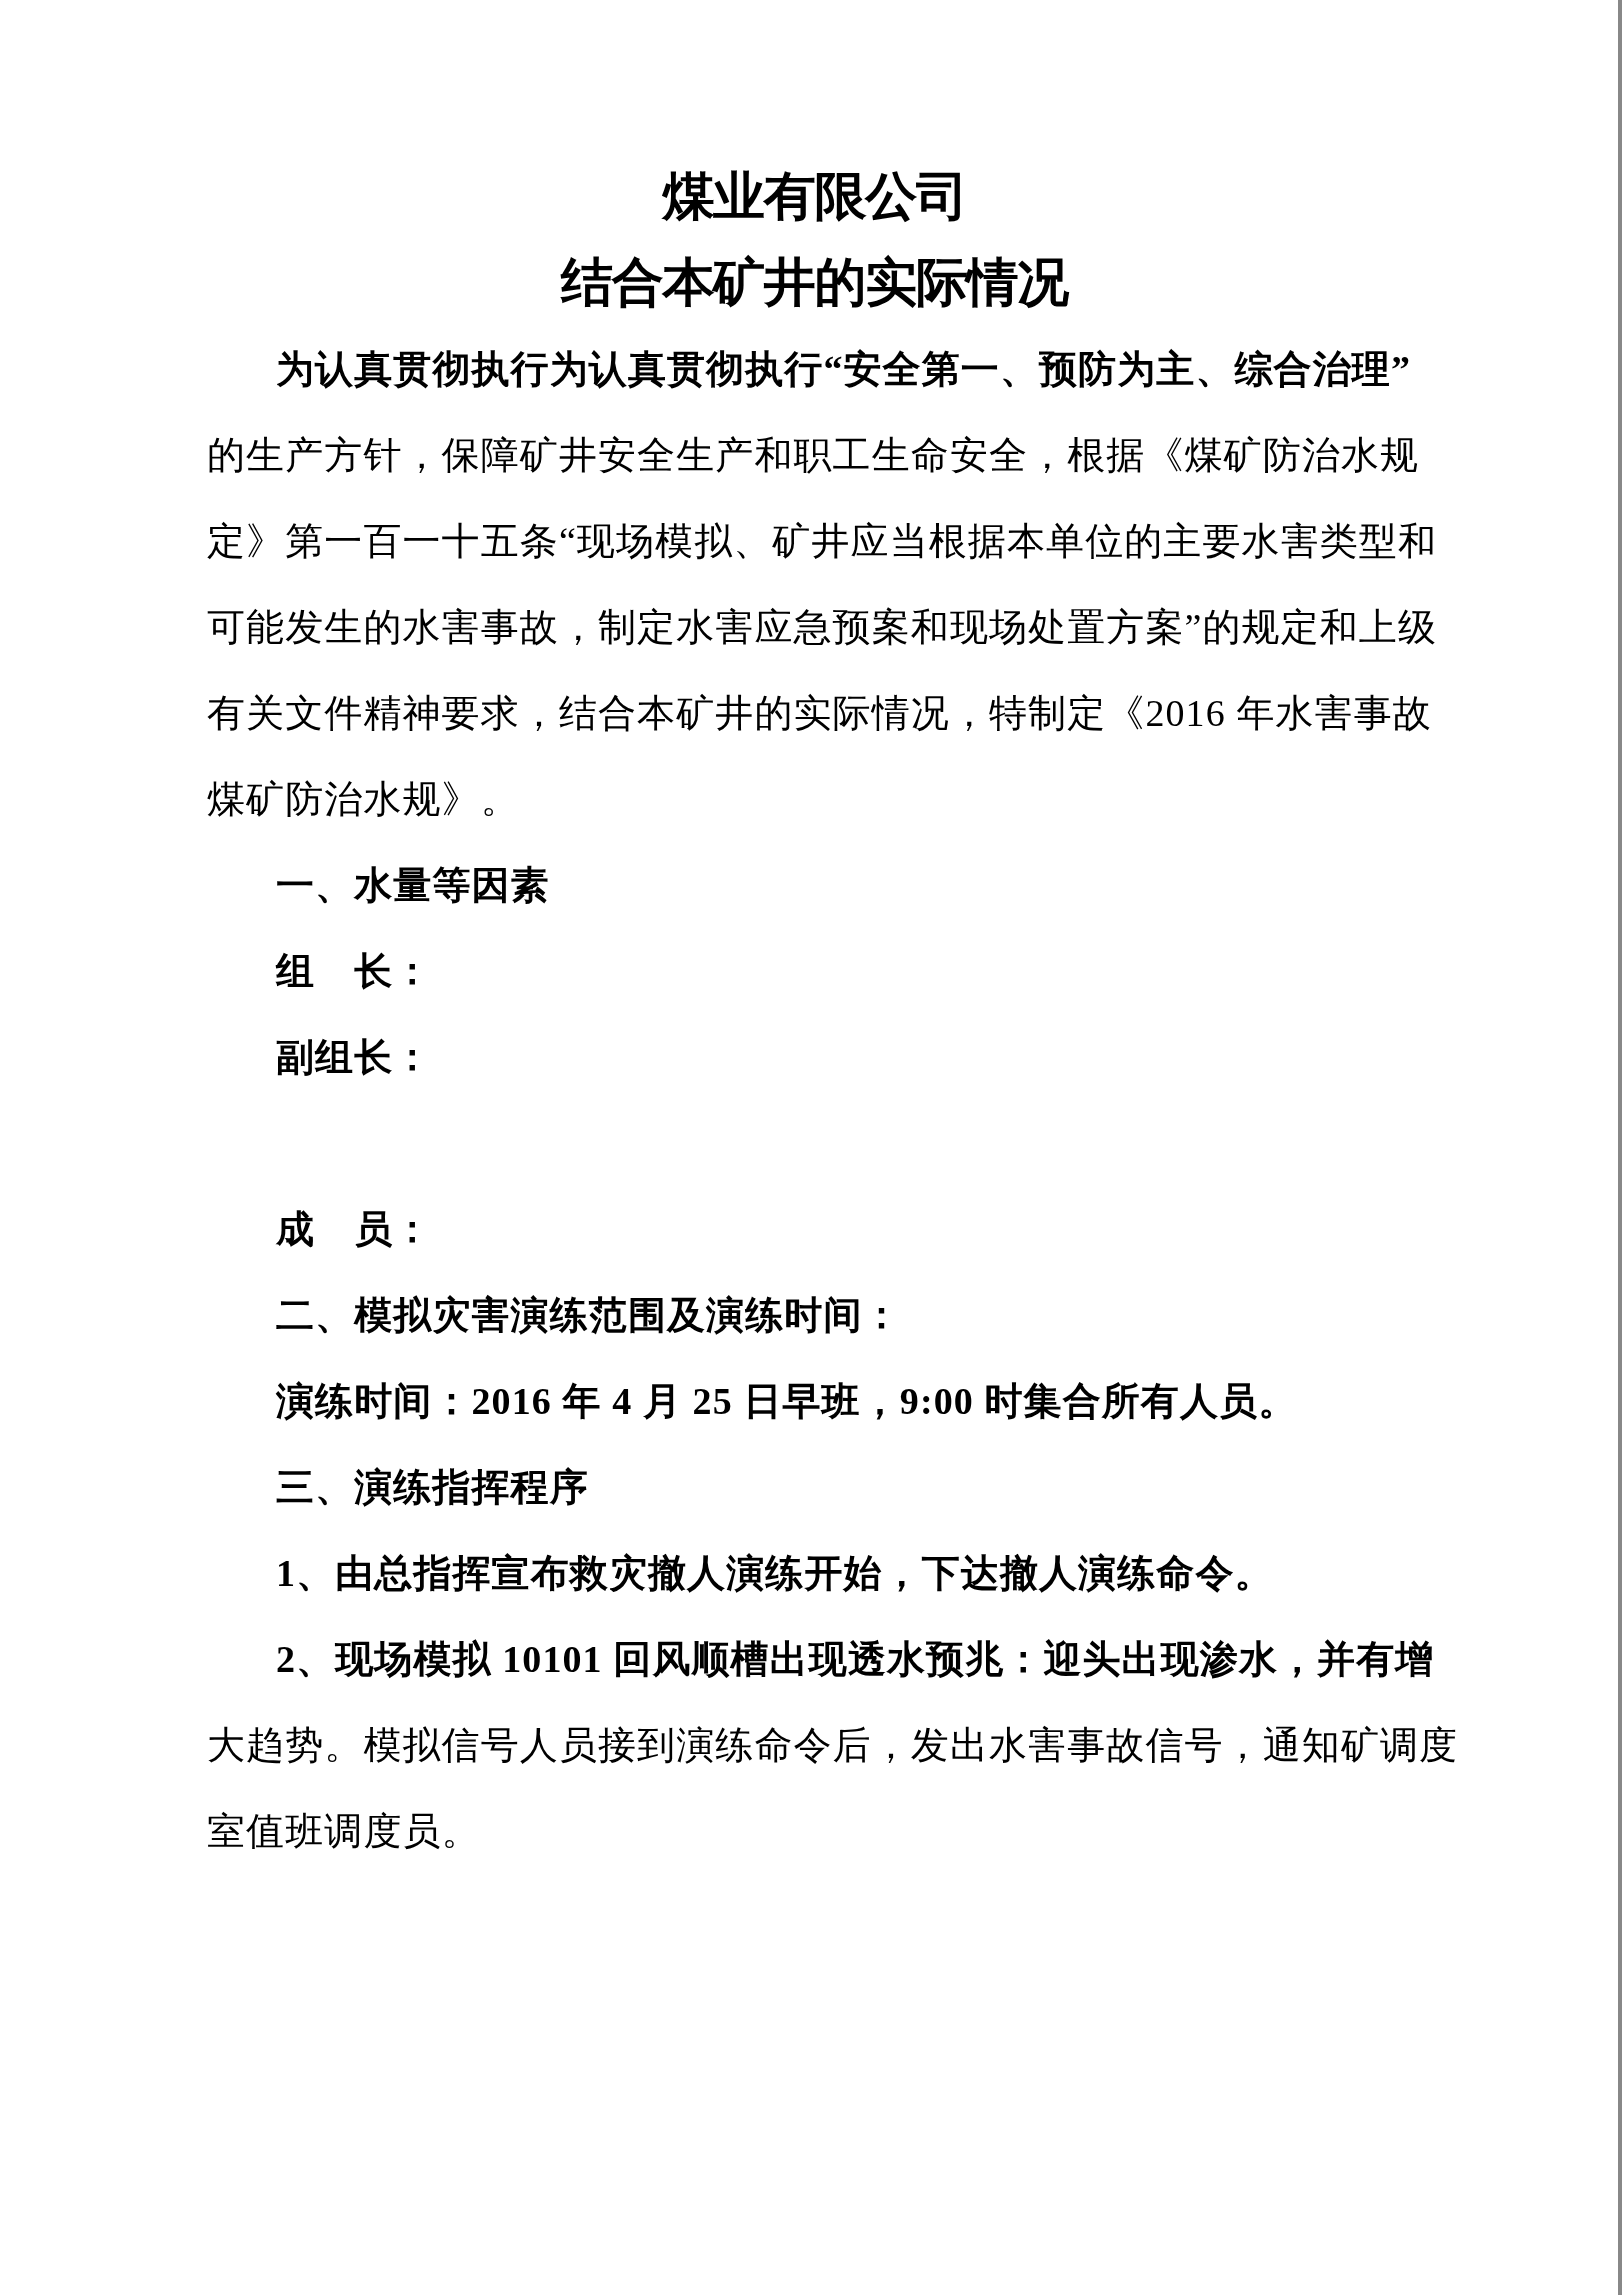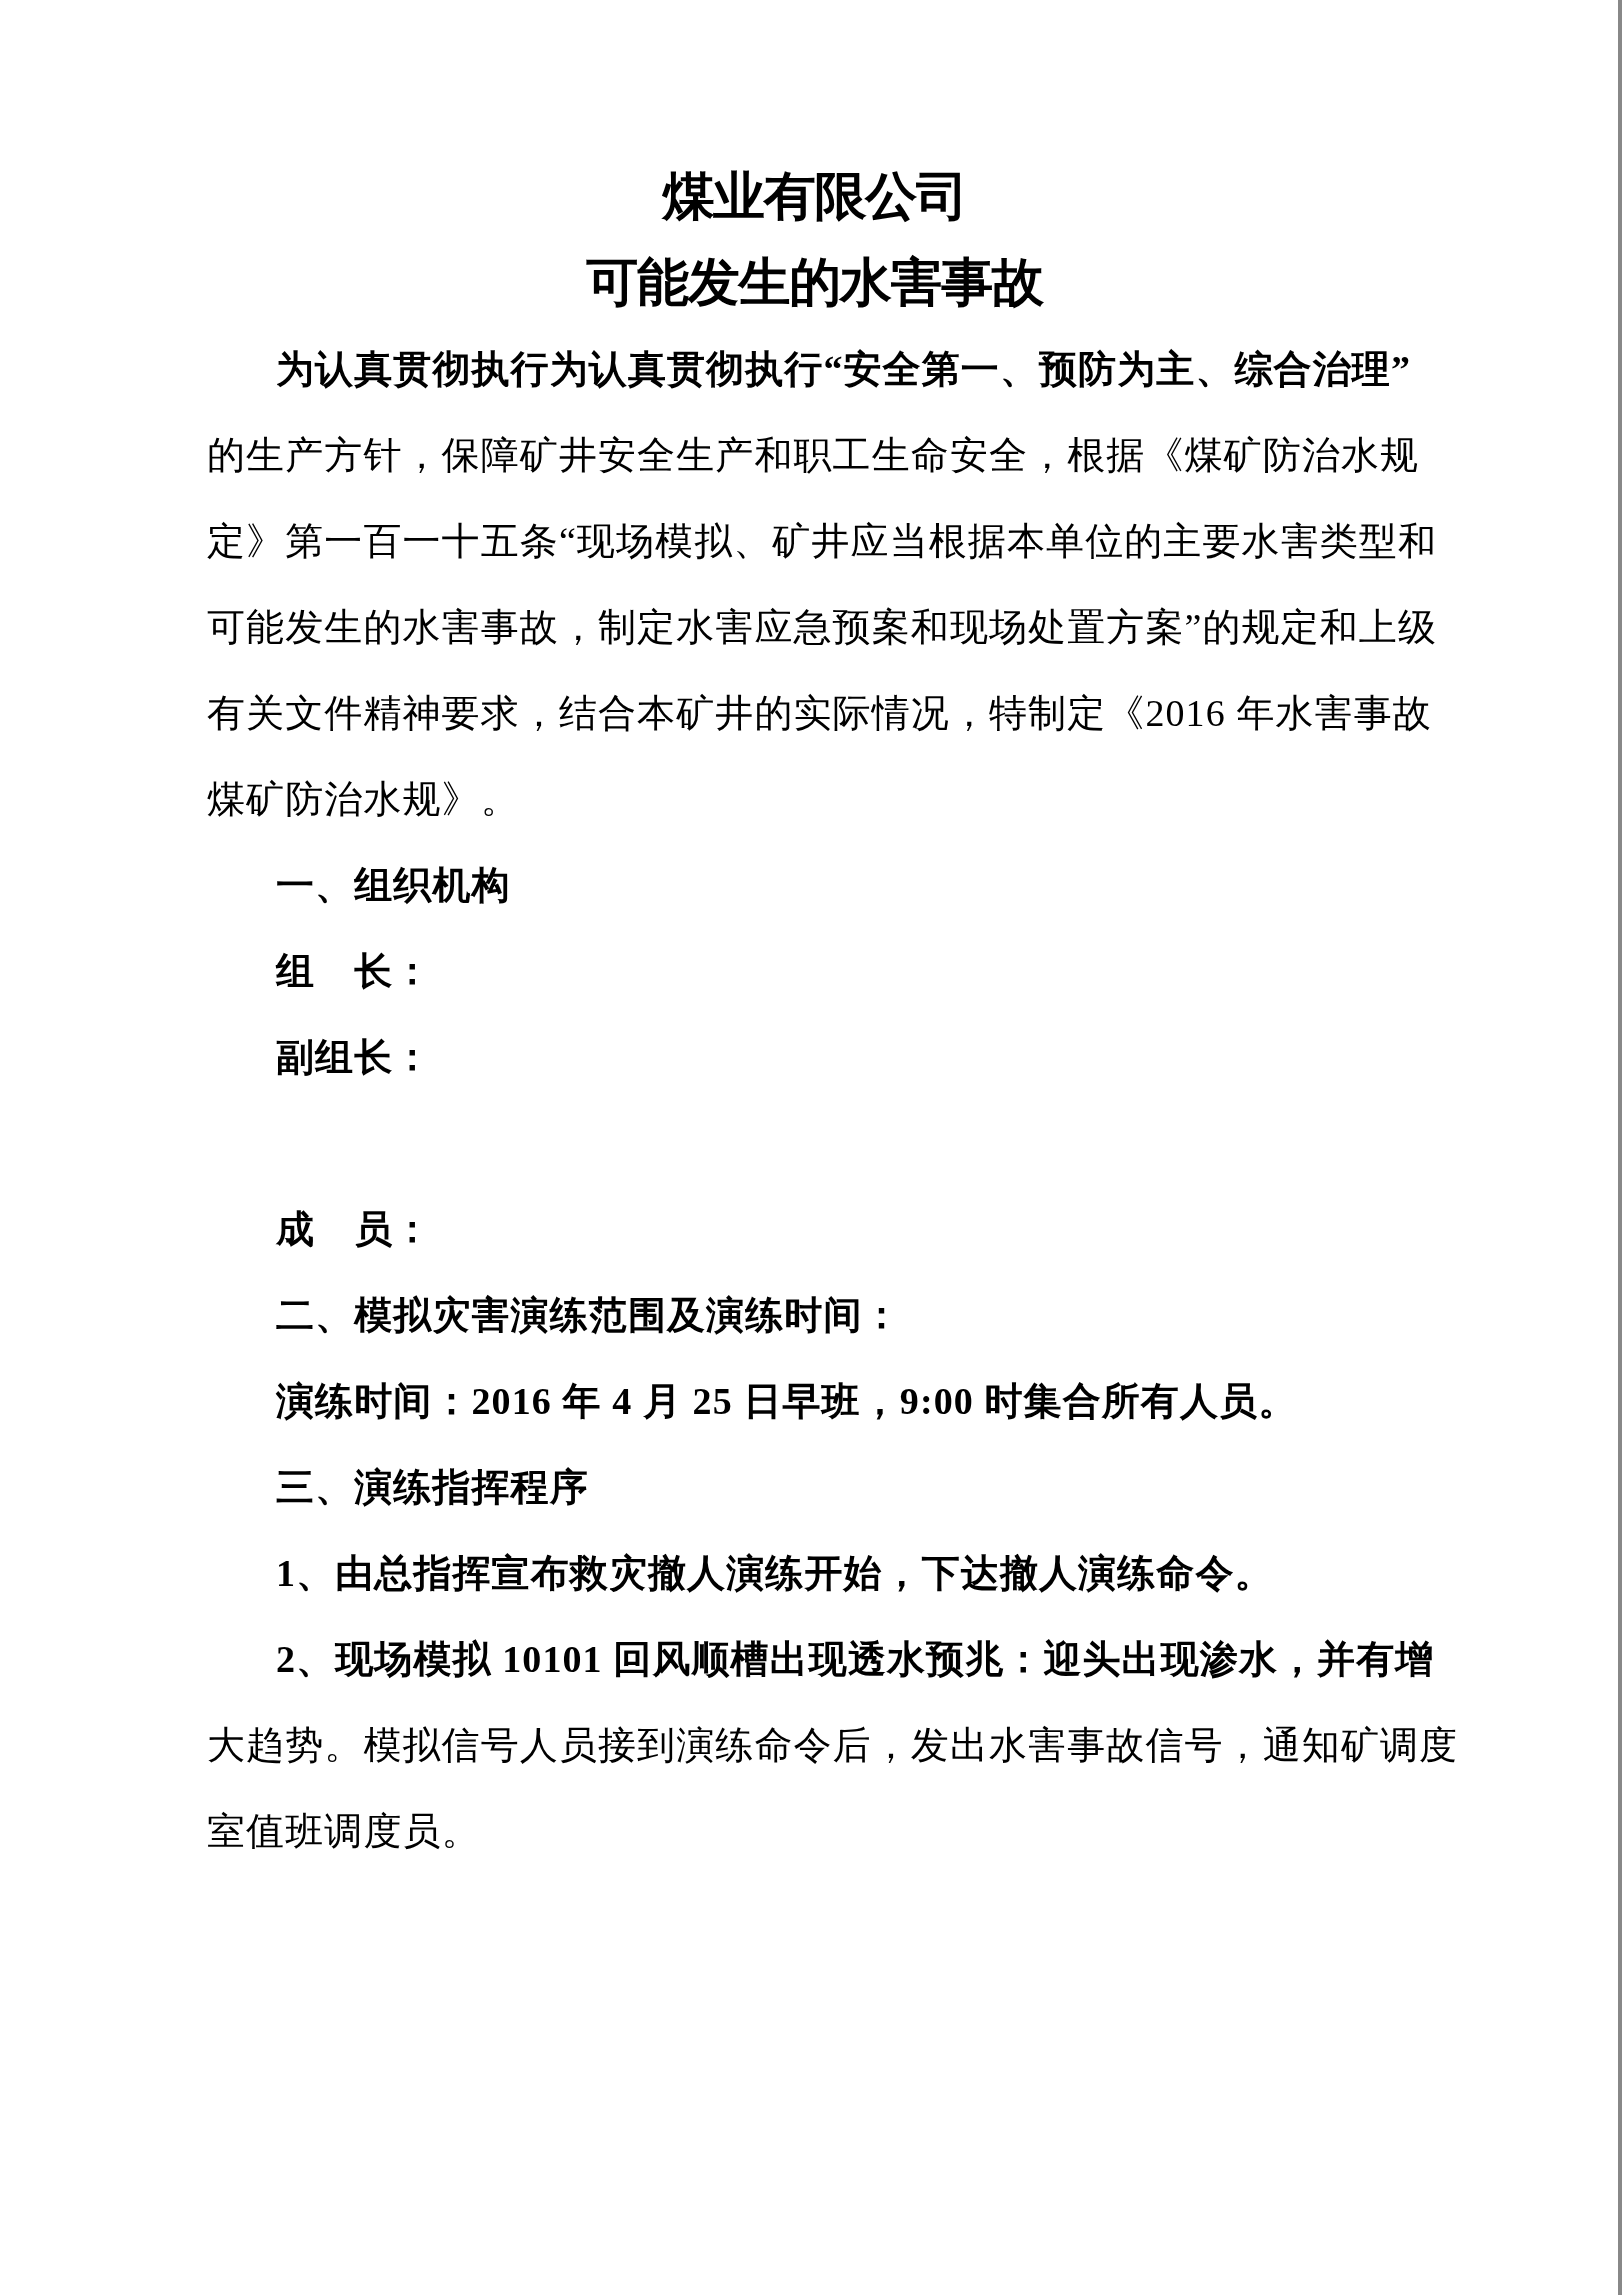--- a/index.html
+++ b/index.html
@@ -47,33 +47,33 @@
   .blank .text-line {
     min-height: 86px;
   }
 </style>
 </head>
 <body>
 
 <div class="page">
   <div class="title-block">
     <h1 class="doc-title">煤业有限公司</h1>
-    <h1 class="doc-title">可能发生的水害事故</h1>
+    <h1 class="doc-title">结合本矿井的实际情况</h1>
   </div>
   <div id="body-content">
       <div class="para body">
         <div class="text-line first-line">为认真贯彻执行为认真贯彻执行“安全第一、预防为主、综合治理”</div>
         <div class="text-line">的生产方针，保障矿井安全生产和职工生命安全，根据《煤矿防治水规</div>
         <div class="text-line">定》第一百一十五条“现场模拟、矿井应当根据本单位的主要水害类型和</div>
         <div class="text-line">可能发生的水害事故，制定水害应急预案和现场处置方案”的规定和上级</div>
         <div class="text-line">有关文件精神要求，结合本矿井的实际情况，特制定《2016 年水害事故</div>
         <div class="text-line">煤矿防治水规》。</div>
       </div>
       <div class="para heading">
-        <div class="text-line first-line">一、组织机构</div>
+        <div class="text-line first-line">一、水量等因素</div>
       </div>
       <div class="para body">
         <div class="text-line first-line">组　长：</div>
       </div>
       <div class="para body">
         <div class="text-line first-line">副组长：</div>
       </div>
       <div class="para blank">
         <div class="text-line">&nbsp;</div>
       </div>

